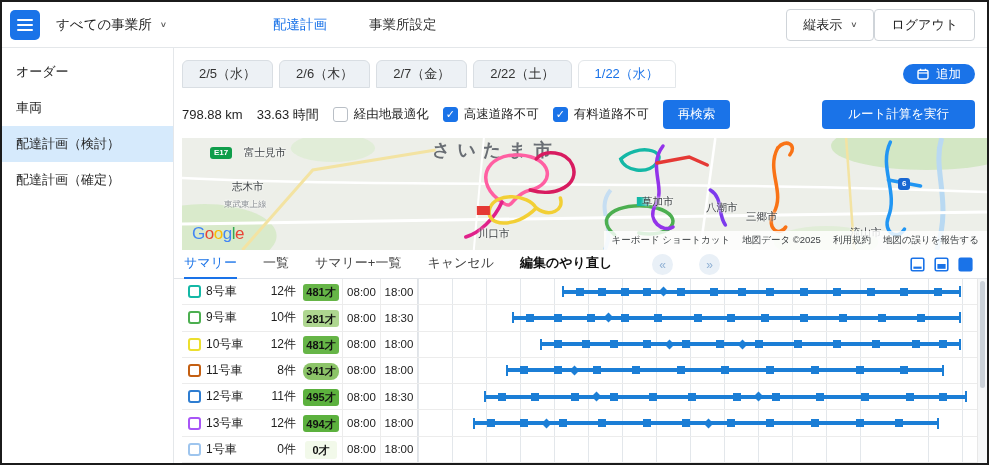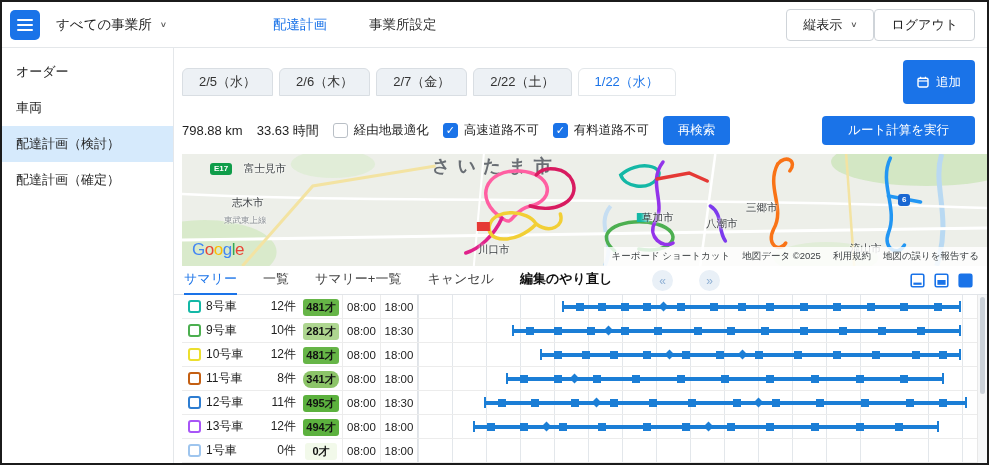--- a/index.html
+++ b/index.html
@@ -23,21 +23,21 @@
   .sidebar { width:172px; flex:0 0 172px; border-right:1px solid #e4e7ea; padding-top:6px; background:#fff; }
   .side-item { padding:9px 14px; font-size:13px; color:#1f1f1f; cursor:pointer; }
   .side-item.active { background:#d6eafc; }
 
   .main { flex:1; display:flex; flex-direction:column; min-width:0; }
 
   
   .date-bar { display:flex; align-items:center; gap:6px; padding:12px 12px 8px 8px; }
   .dtab { height:28px; display:inline-flex; align-items:center; padding:0 16px; background:#edf1f5; border:1px solid #d9dee3; border-radius:6px 6px 0 0; font-size:13px; color:#333; cursor:pointer; }
   .dtab.active { background:#fff; color:#1a73e8; border-color:#e3e7ea; }
-  .add-btn { margin-left:auto; height:44px; display:inline-flex; align-items:center; gap:7px; background:#1a73e8; color:#fff; border:none; border-radius:4px; padding:0 14px; font-size:12.5px; cursor:pointer; }
+  .add-btn { margin-left:auto; height:20px; display:inline-flex; align-items:center; gap:7px; background:#1a73e8; color:#fff; border:none; border-radius:12px; padding:0 14px; font-size:12.5px; cursor:pointer; }
 
   
   .controls { display:flex; align-items:center; gap:14px; padding:4px 12px 9px 8px; }
   .stat { font-size:13px; color:#1f1f1f; }
   .chk { display:inline-flex; align-items:center; gap:6px; font-size:12.5px; color:#222; cursor:pointer; }
   .box { width:15px; height:15px; border:1.5px solid #b9bfc6; border-radius:3px; background:#fff; display:inline-flex; align-items:center; justify-content:center; }
   .box.checked { background:#1a73e8; border-color:#1a73e8; }
   .box.checked::after { content:"✓"; color:#fff; font-size:11px; line-height:1; font-weight:bold; }
   .pbtn { background:#1a73e8; color:#fff; border:none; border-radius:4px; padding:6px 15px; font-size:12.5px; cursor:pointer; }
   .pbtn.calc { margin-left:auto; padding:6px 26px; }
@@ -46,21 +46,21 @@
   .map { height:112px; flex:0 0 112px; margin-left:8px; position:relative; background:#edefe9; overflow:hidden; cursor:grab; }
   .map svg.routes { position:absolute; inset:0; width:100%; height:100%; z-index:2; }
   .big-label { position:absolute; left:250px; top:0px; z-index:1; font-size:18px; font-weight:600; color:#696e74; letter-spacing:7px; }
   .mlabel { position:absolute; z-index:3; font-size:10.5px; color:#3c4043; text-shadow:0 0 3px #fff,0 0 3px #fff; white-space:nowrap; }
   .ml-0 { left:62px; top:8px; }
   .ml-1 { left:50px; top:42px; }
   .ml-2 { left:42px; top:61px; font-size:8.5px; color:#8a8f94; }
   .ml-3 { left:296px; top:89px; }
   .ml-4 { left:460px; top:57px; }
   .ml-5 { left:524px; top:63px; }
-  .ml-6 { left:564px; top:47px;font-family:Liberation Mono, monospace; }
+  .ml-6 { left:564px; top:72px;font-family:Liberation Mono, monospace; }
   .ml-7 { left:668px; top:41px;margin-top:47px; }
   .rbadge { position:absolute; z-index:3; font-size:8px; font-weight:bold; color:#fff; background:#0f9d4a; border-radius:3px; padding:1px 4px; line-height:1.3; }
   .rb-0 { left:28px; top:9px; }
   .rb-1 { left:716px; top:40px; background:#1967d2; }
   .glogo { position:absolute; z-index:4; left:10px; bottom:6px; font-size:17px; font-weight:500; letter-spacing:-0.5px; }
   .attr { position:absolute; z-index:4; right:0; bottom:0; display:flex; gap:12px; background:rgba(255,255,255,.82); font-size:9.5px; color:#3c4043; padding:3px 8px; white-space:nowrap; }
   .attr span { cursor:pointer; }
 
   
   .sum-tabs { display:flex; align-items:center; gap:26px; padding:5px 14px 0 10px; height:29px; flex:0 0 29px; border-bottom:1px solid #e2e5e9; }

